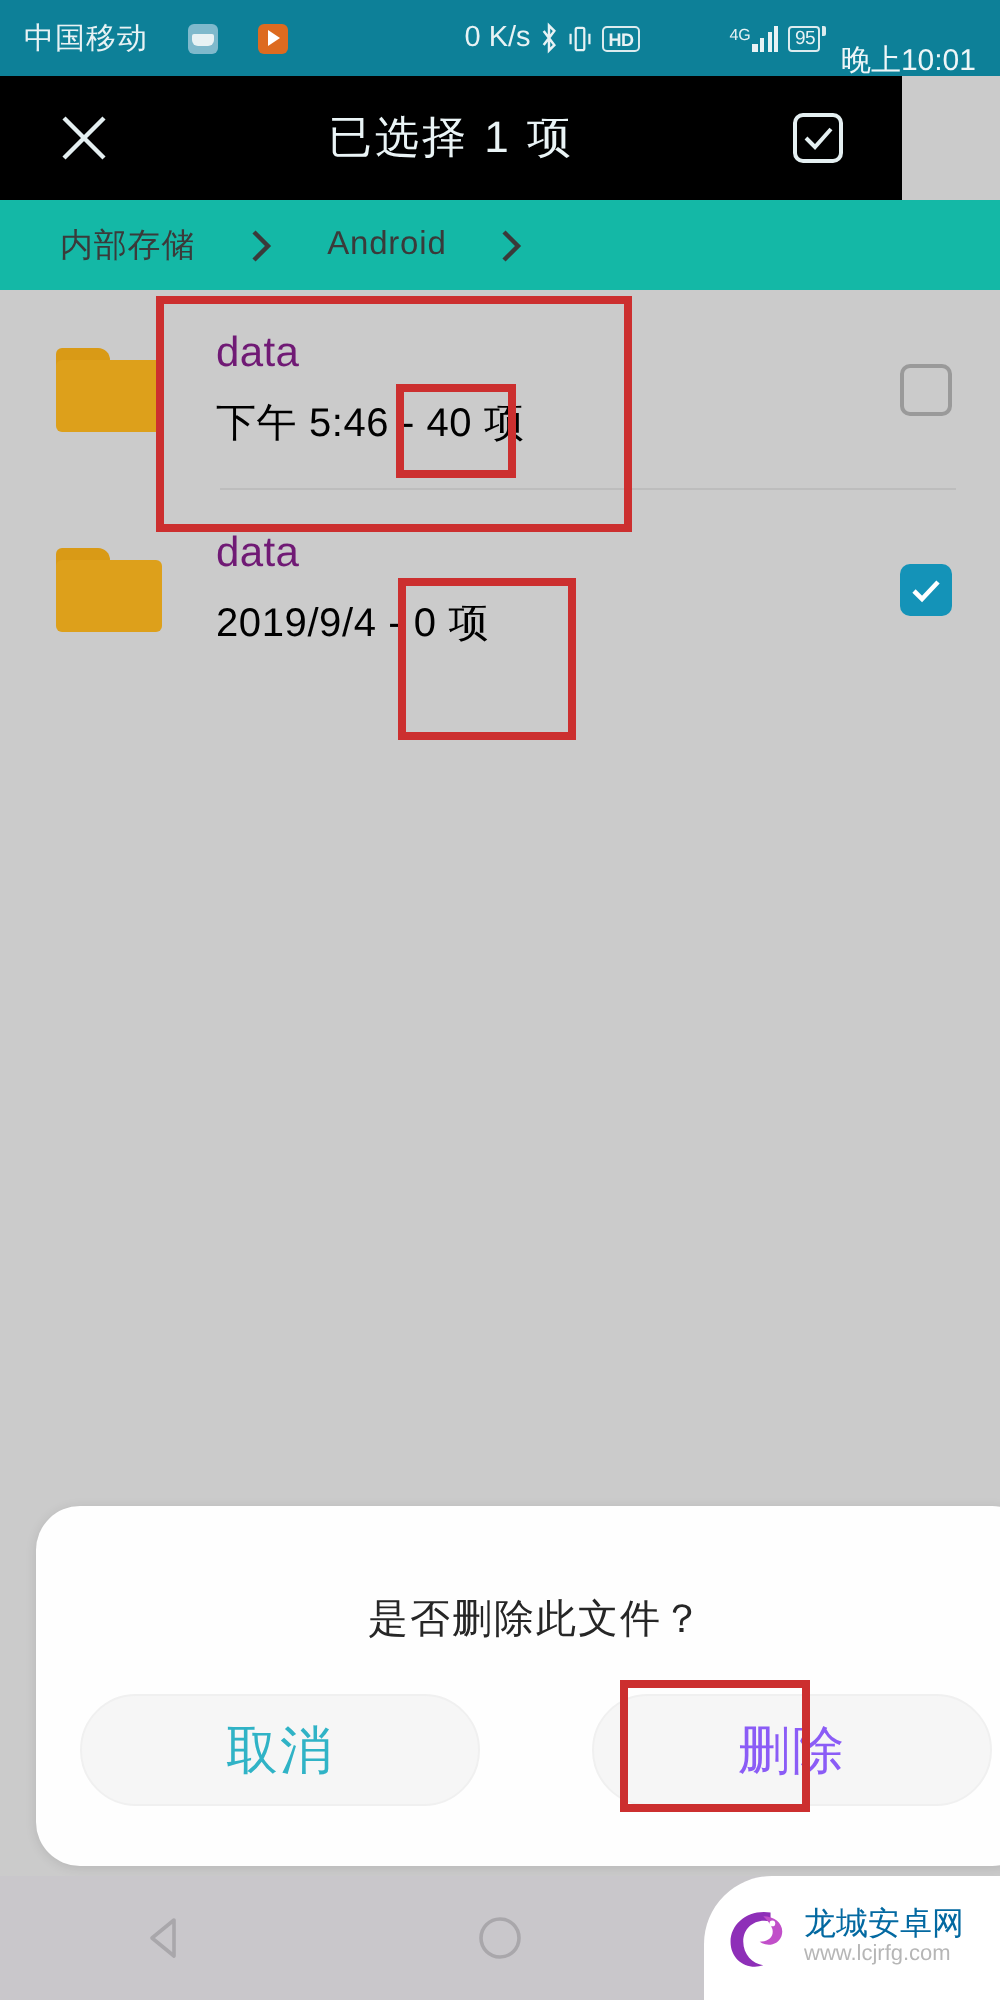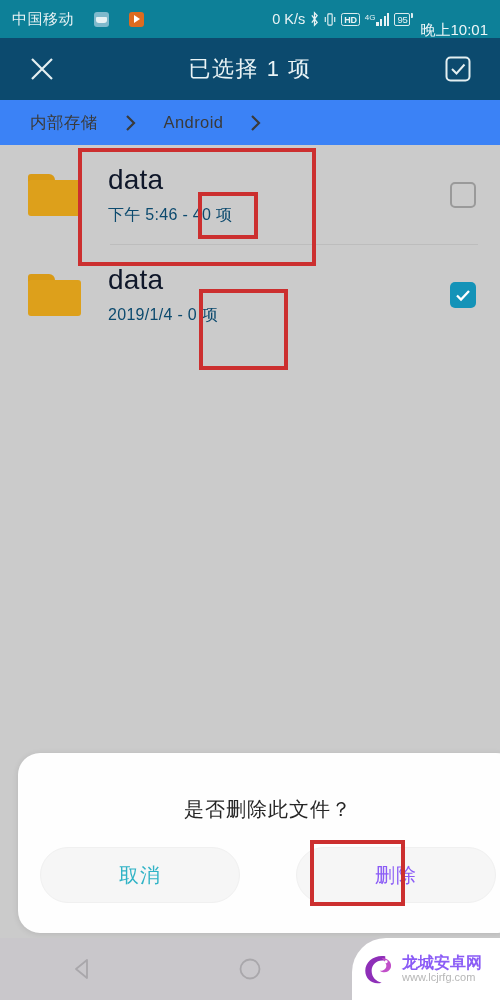--- a/index.html
+++ b/index.html
@@ -51,56 +51,56 @@
   }
   .sb-net { font-size:14.5px; letter-spacing:0px; }
   .icon-bt { width:9px; height:16px; display:block; }
   .icon-vib { width:12px; height:15px; display:block; }
   .badge-hd {
     border:1.4px solid #dcebee; border-radius:2.5px;
     font-size:9px; line-height:10px; padding:1px 2px 0 2px;
     font-weight:bold; letter-spacing:-0.3px;
   }
   .sig-wrap { display:flex; align-items:flex-end; gap:1px; position:relative; }
-  .sig-4g { font-size:8px; position:relative; top:-4px; margin-right:0px; }
+  .sig-4g { font-size:8px; position:relative; top:-4px; margin-right:0px;margin-left:40px; }
   .sig-bars { display:flex; align-items:flex-end; gap:1.2px; }
   .sig-bars i { display:block; width:2.4px; background:#e8f2f4; }
   .batt {
     display:flex; align-items:flex-start;
   }
   .batt-body {
     border:1.4px solid #dcebee; border-radius:2px;
     font-size:9.5px; line-height:10px; padding:1px 2px 0 2px;
     letter-spacing:-0.3px;
   }
   .batt-cap { width:2px; height:5px; background:#dcebee; border-radius:0 1px 1px 0; margin-left:1px; }
   .sb-time { font-size:15px; margin-left:2px; color:#eef6f8;margin-top:23px; }
 
   
   .app-bar {
     position:absolute; left:0; top:38px;
-    width:500px; height:62px;
-    background:#0c4a6e;
+    width:451px; height:62px;
+    background:#000000;
     display:flex; align-items:center;
     padding:0 22px;
   }
   .appbar-title {
     flex:1; text-align:center;
     color:#eaf4f6; font-size:22px; letter-spacing:1.5px;
   }
   .icon-btn { width:40px; height:40px; display:flex; align-items:center; justify-content:center; cursor:pointer; }
 
   
   .breadcrumb {
     position:absolute; left:0; top:100px;
     width:500px; height:45px;
     display:flex; align-items:center;
     padding-left:30px;
     gap:26px;
-    background:#3b82f6;
+    background:#14b8a6;
   }
   .crumb { font-size:16.5px; color:#3a3a3a; letter-spacing:0.4px; }
   .crumb-sep { display:block; }
 
   
   .file-list { position:absolute; left:0; top:145px; width:500px; }
   .row {
     position:relative; height:100px;
     display:flex; align-items:center;
     padding:0 0 0 28px;
@@ -108,22 +108,22 @@
   .folder-ico { width:53px; height:42px; flex:0 0 auto; position:relative; }
   .folder-ico .tab {
     position:absolute; left:0; top:0; width:27px; height:9px;
     background:#d99a16; border-radius:3px 6px 0 0;
   }
   .folder-ico .body {
     position:absolute; left:0; top:6px; width:53px; height:36px;
     background:#dda01b; border-radius:3px;
   }
   .row-text { margin-left:27px; flex:1; }
-  .row-title { font-size:28px; color:#0f172a; letter-spacing:0.2px; }
-  .row-sub { font-size:16px; color:#0c4a6e; margin-top:9px; letter-spacing:0.3px; }
+  .row-title { font-size:21px; color:#701a75; letter-spacing:0.2px; }
+  .row-sub { font-size:20px; color:#000000; margin-top:9px; letter-spacing:0.3px; }
   .row-divider {
     position:absolute; left:110px; right:22px; bottom:0;
     height:1px; background:#bdbdbd;
   }
   .cb {
     width:26px; height:26px; margin-right:24px; flex:0 0 auto;
     border-radius:5px; cursor:pointer;
   }
   .cb.off { border:2px solid #9a9a9a; background:transparent; }
   .cb.on  { background:#1493b8; display:flex; align-items:center; justify-content:center; }
@@ -140,21 +140,21 @@
     padding-top:43px; letter-spacing:1px;
   }
   .dialog-actions {
     display:flex; justify-content:space-between;
     padding:24px 22px 0 22px;
   }
   .dlg-btn {
     width:200px; height:56px; border-radius:28px;
     background:#f6f6f6;
     display:flex; align-items:center; justify-content:center;
-    font-size:20px; letter-spacing:1px; cursor:pointer;
+    font-size:26px; letter-spacing:1px; cursor:pointer;
     border:1px solid #f0f0f0;
   }
   .dlg-btn.cancel { color:#30b3c6; }
   .dlg-btn.confirm { color:#8b5cf6; }
 
   
   .nav-bar {
     position:absolute; left:0; bottom:0;
     width:500px; height:62px;
     background:#c9c7cb;
@@ -169,21 +169,21 @@
   .watermark {
     position:absolute; right:0; bottom:0;
     width:148px; height:62px;
     display:flex; align-items:center; gap:4px;
     padding-left:6px;
     background:#ffffff;
     border-top-left-radius:34px;
   }
   .wm-logo { width:40px; height:40px; flex:0 0 auto; }
   .wm-text { display:flex; flex-direction:column; line-height:1.05; }
-  .wm-title { font-size:16px; font-weight:bold; color:#8b5cf6; letter-spacing:0px; }
+  .wm-title { font-size:16px; font-weight:normal; color:#0369a1; letter-spacing:0px; }
   .wm-url { font-size:11px; color:#b6b6b6; letter-spacing:0px; }
 </style>
 </head>
 <body>
 
 <div id="screen">
 
   <div class="status-bar">
     <div class="sb-left">
       <span class="sb-carrier">中国移动</span>
@@ -258,21 +258,21 @@
       <div class="row-divider"></div>
     </div>
 
     <div class="row">
       <div class="folder-ico">
         <div class="tab"></div>
           <div class="body"></div>
       </div>
       <div class="row-text">
         <div class="row-title">data</div>
-        <div class="row-sub">2019/1/4 - 0 项</div>
+        <div class="row-sub">2019/9/4 - 0 项</div>
       </div>
       <div class="cb on">
         <svg width="18" height="18" viewBox="0 0 18 18">
           <path d="M3 9.5 L7 13.5 L15 5" fill="none" stroke="#ffffff" stroke-width="2.3"></path>
         </svg>
       </div>
     </div>
 
   </div>
 

